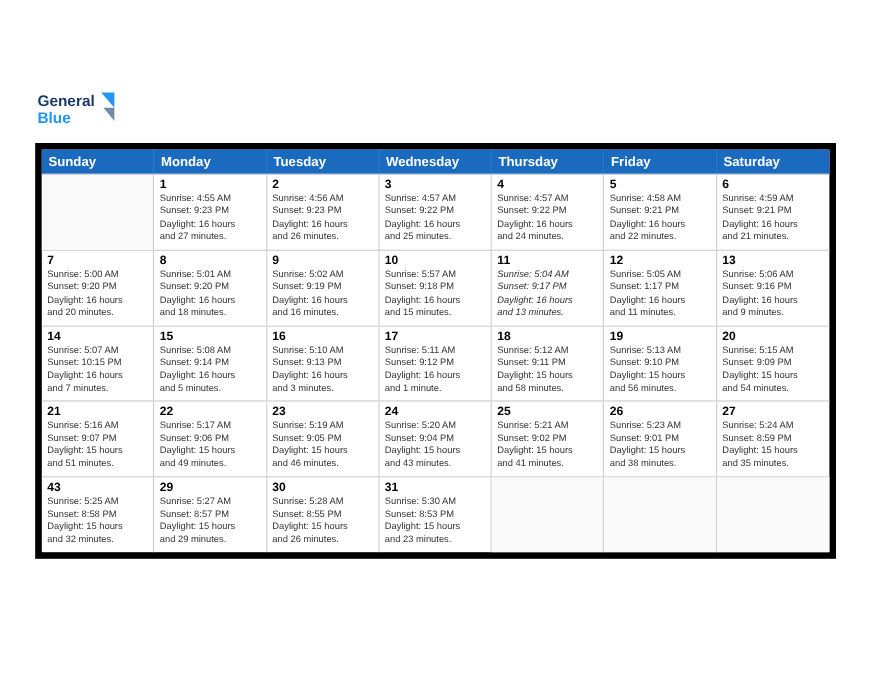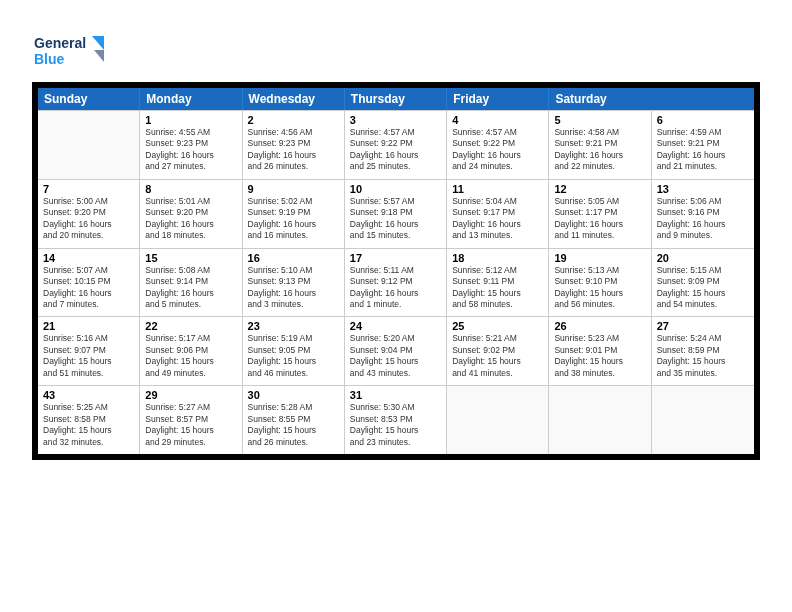--- a/index.html
+++ b/index.html
@@ -9,20 +9,21 @@
       width: 792px;
       height: 612px;
       overflow: hidden;
     }
     .page {
       width: 792px;
       height: 492px;
       padding: 32px;
       display: flex;
       flex-direction: column;
+      margin-top: 48px;
     }
     .header {
       display: flex;
       justify-content: space-between;
       align-items: flex-start;
       margin-bottom: 8px;
     }
     .logo {
       display: flex;
       align-items: center;
@@ -112,20 +113,21 @@
     <div class="title-block">
       <div class="month-title"></div>
       <div class="location-title"></div>
     </div>
   </div>
 
   <div class="calendar">
     <div class="cal-header">
     <div class="cal-header-cell">Sunday</div>
         <div class="cal-header-cell">Monday</div>
+        <div class="cal-header-cell">Tuesday</div>
         <div class="cal-header-cell">Wednesday</div>
         <div class="cal-header-cell">Thursday</div>
         <div class="cal-header-cell">Friday</div>
         <div class="cal-header-cell">Saturday</div>
       </div>
     <div class="cal-body">
     <div class="cal-row">
           <div class="cal-cell empty-cell"></div>
           <div class="cal-cell">
             <div class="day-num">1</div>
@@ -194,21 +196,21 @@
           </div>
           <div class="cal-cell">
             <div class="day-num">10</div>
             <div class="cell-detail" style="white-space: pre-line;">Sunrise: 5:57 AM
 Sunset: 9:18 PM
 Daylight: 16 hours
 and 15 minutes.</div>
           </div>
           <div class="cal-cell">
             <div class="day-num">11</div>
-            <div class="cell-detail" style="white-space: pre-line;">Sunrise: 5:04 AM
+            <div class="cell-detail" style="white-space: pre-line; font-style: italic;">Sunrise: 5:04 AM
 Sunset: 9:17 PM
 Daylight: 16 hours
 and 13 minutes.</div>
           </div>
           <div class="cal-cell">
             <div class="day-num">12</div>
             <div class="cell-detail" style="white-space: pre-line;">Sunrise: 5:05 AM
 Sunset: 1:17 PM
 Daylight: 16 hours
 and 11 minutes.</div>

